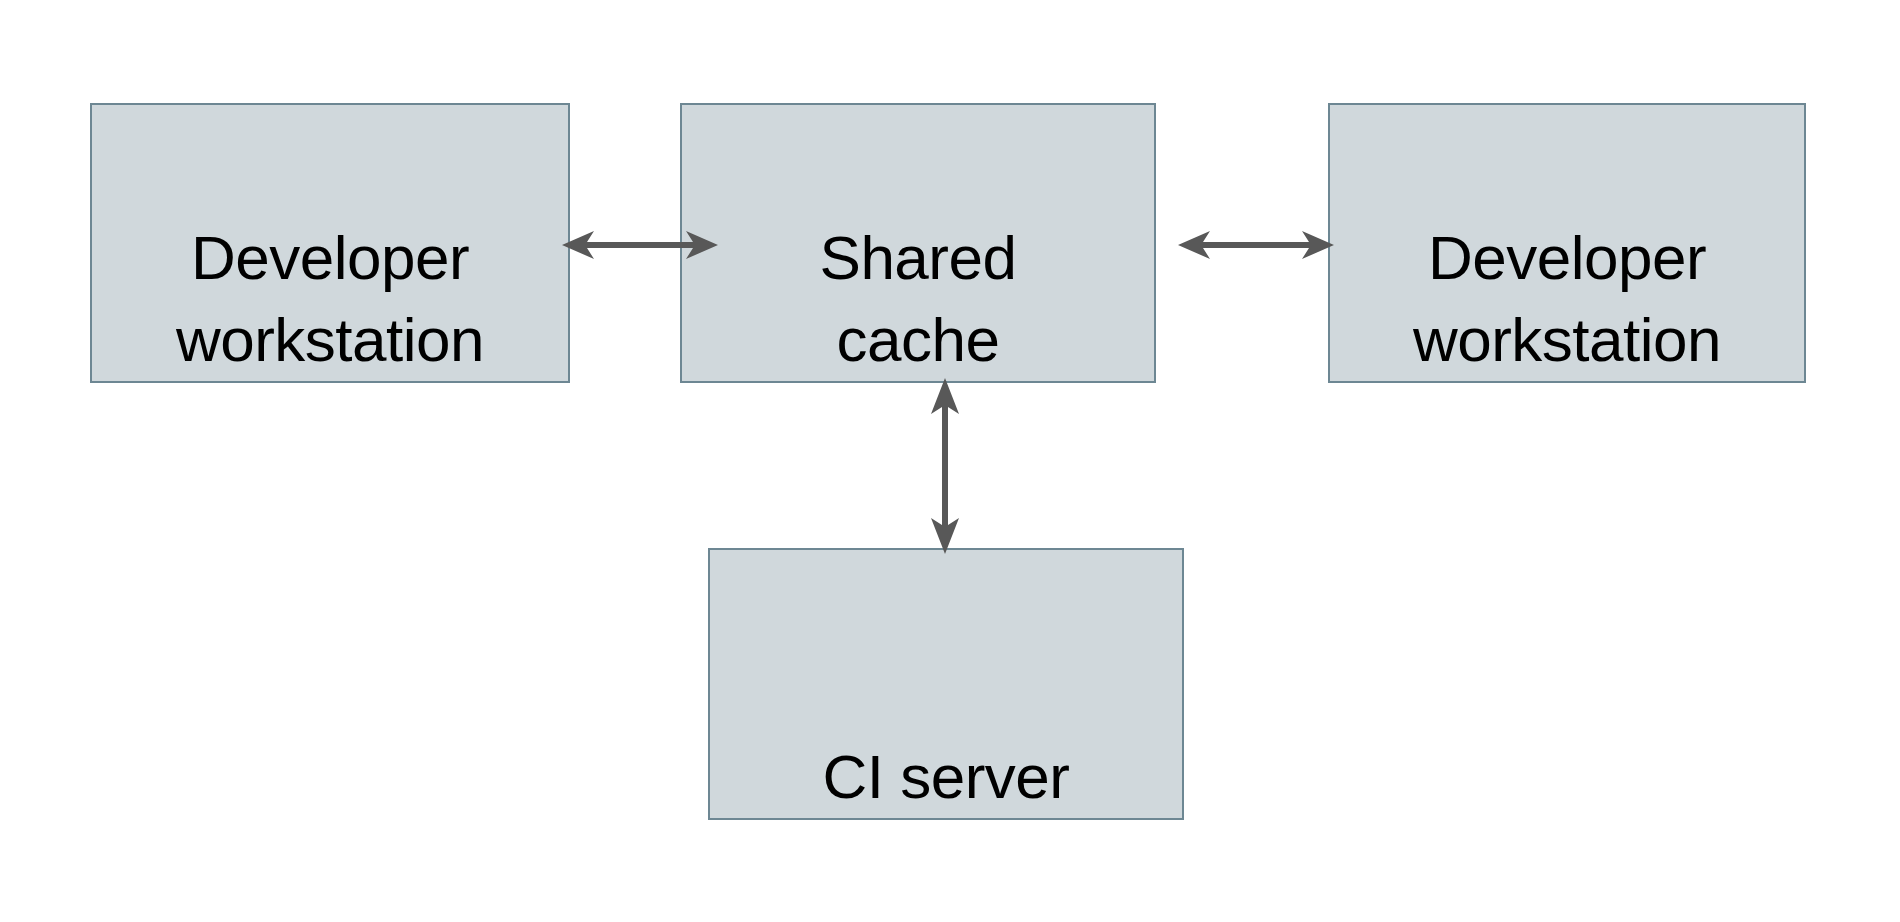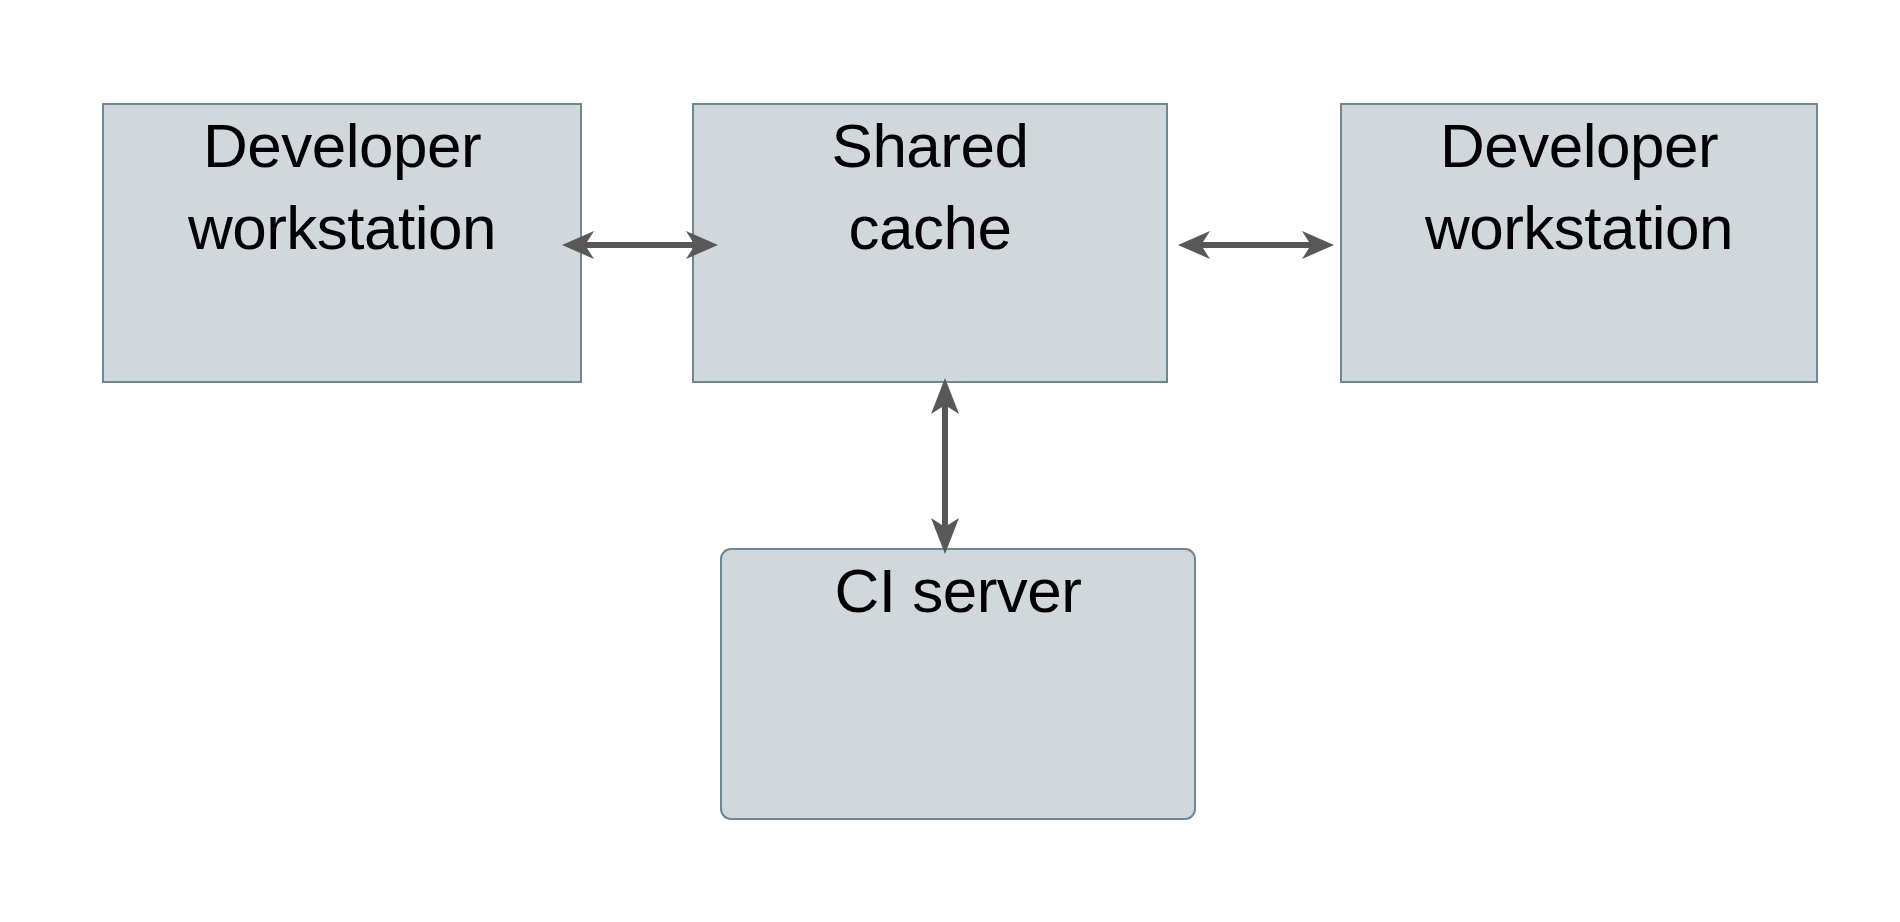--- a/index.html
+++ b/index.html
@@ -17,39 +17,38 @@
     height: 922px;
     background: #ffffff;
     overflow: hidden;
   }
   .node {
     position: absolute;
     box-sizing: border-box;
     background: #d0d8dc;
     border: 2px solid #6d8793;
     display: flex;
-    align-items: flex-start;
+    align-items: flex-end;
     justify-content: center;
     text-align: center;
-    margin-left: 12px;
   }
   .node-label {
     font-family: "Liberation Sans", sans-serif;
     font-size: 62px;
     line-height: 1.32;
     color: #000000;
     font-weight: 400;
     letter-spacing: -0.5px;
     white-space: pre-line;
     padding: 0 8px;
   }
   .node-dev-left  { left: 90px;  top: 103px; width: 480px; height: 280px; }
   .node-shared    { left: 680px; top: 103px; width: 476px; height: 280px; }
   .node-dev-right { left: 1328px;top: 103px; width: 478px; height: 280px; }
-  .node-ci        { left: 708px; top: 548px; width: 476px; height: 272px; border-radius: 11px; }
+  .node-ci        { left: 708px; top: 548px; width: 476px; height: 272px; }
 
   .connector {
     position: absolute;
     pointer-events: none;
   }
   .conn-left  { left: 560px; top: 210px; width: 160px;  height: 70px; }
   .conn-right { left: 1176px;top: 210px; width: 160px;  height: 70px; }
   .conn-down  { left: 910px; top: 376px; width: 70px;   height: 180px; }
 </style>
 </head>

